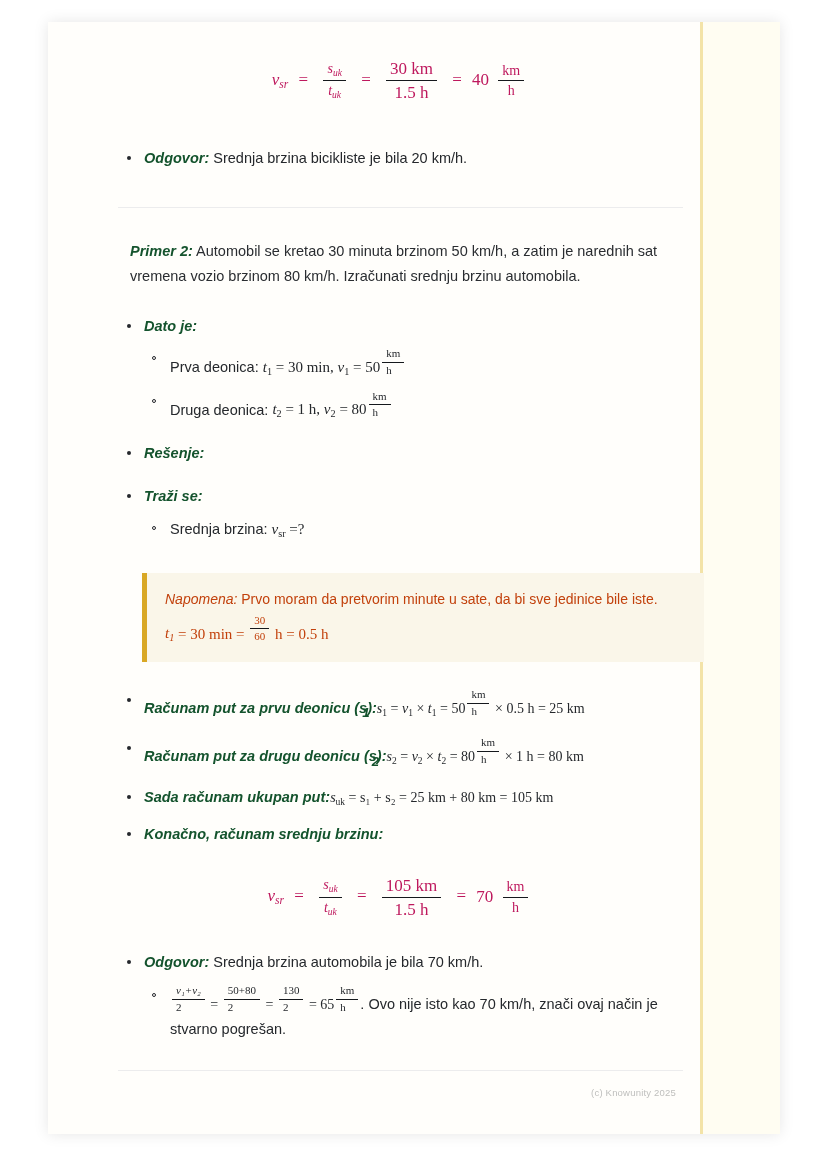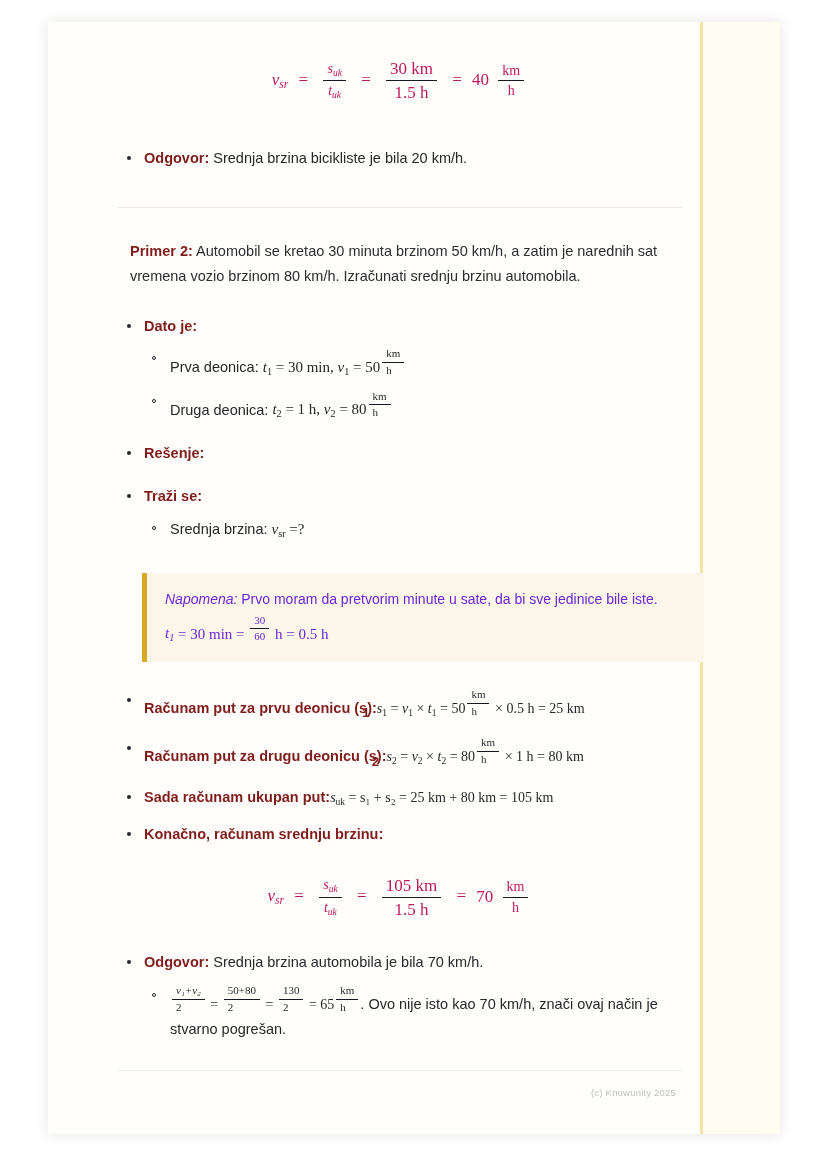--- a/index.html
+++ b/index.html
@@ -82,21 +82,21 @@
   .op { margin: 0 6px; }
   sub, sup { font-size: 0.68em; }
   sub { vertical-align: -0.28em; }
 
   
   .para {
     font-size: 14.5px;
     line-height: 1.72;
     color: #2a2d31;
   }
-  .para b, .bold { font-weight: 700; color: #7f1d1d; }
+  .para b, .bold { font-weight: 700; color: #14532d; font-style: italic; }
 
   
   ul.lvl1 {
     list-style: none;
     margin: 0;
     padding: 0;
   }
   ul.lvl1 > li {
     position: relative;
     padding-left: 26px;
@@ -154,21 +154,21 @@
     margin: 0;
   }
 
   
   .note {
     background: #faf6e9;
     border-left: 5px solid #d9a825;
     padding: 14px 18px 15px 18px;
     font-size: 14px;
     line-height: 1.78;
-    color: #6d28d9;
+    color: #c2410c;
     text-align: justify;
   }
   .note .note-label { font-style: italic; }
   .note-formula {
     font-family: "Liberation Serif", serif;
     font-size: 15px;
     margin-top: 2px;
   }
 
   

